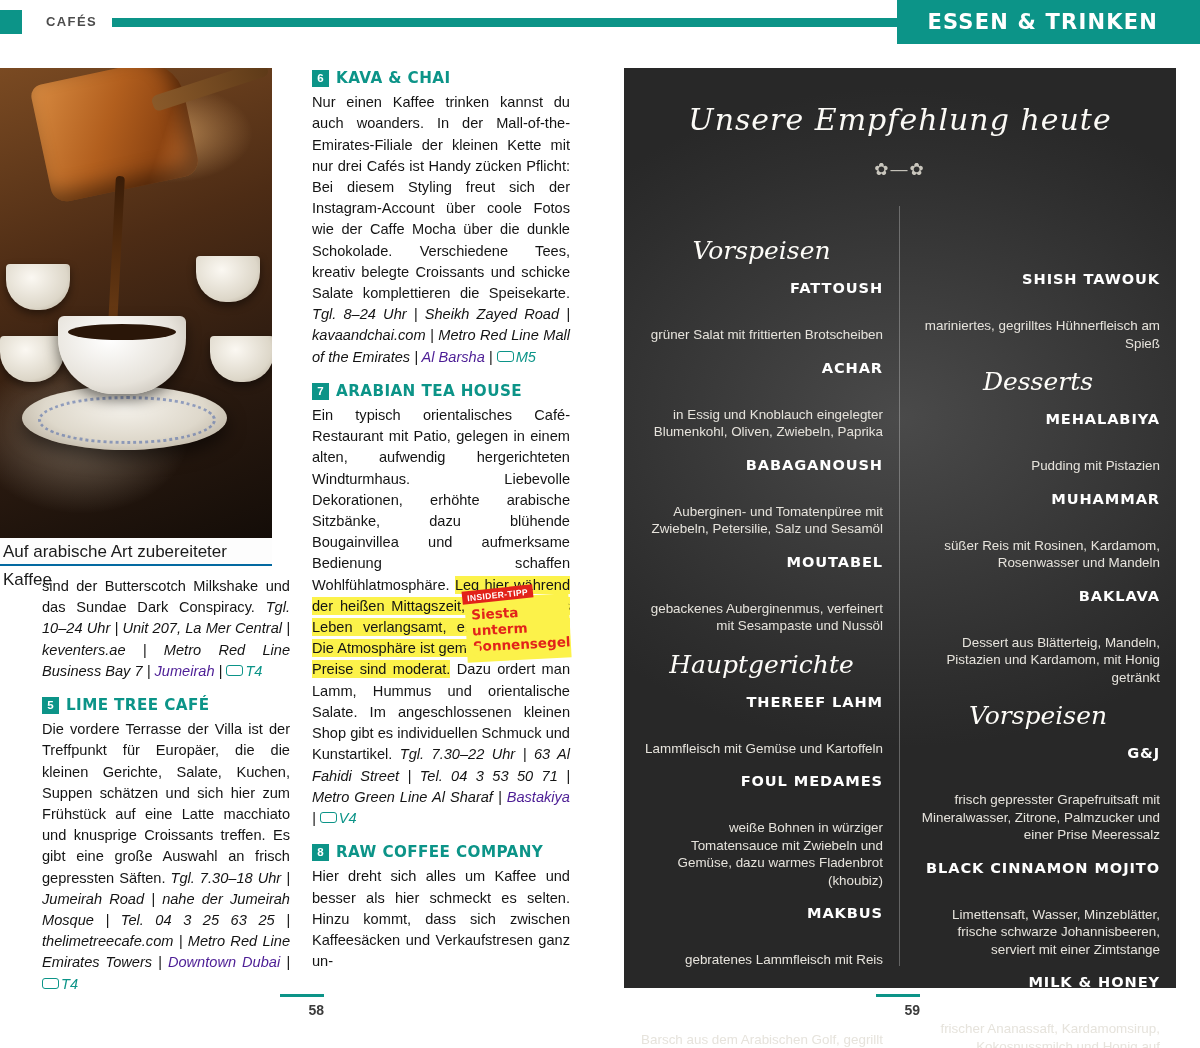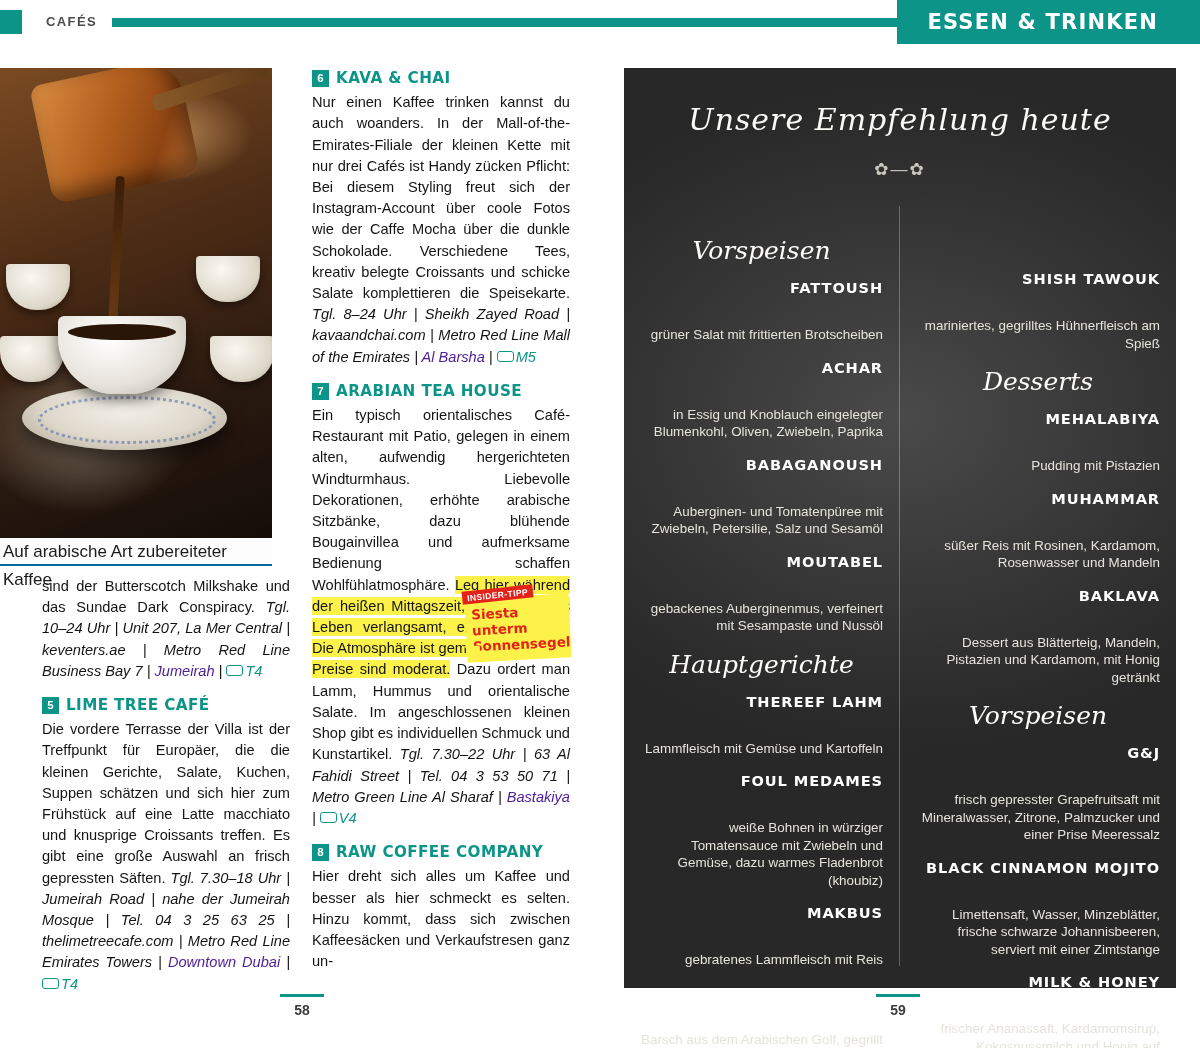--- a/index.html
+++ b/index.html
@@ -344,21 +344,21 @@
 
   
   .footer {
     position: absolute;
     bottom: 14px;
     width: 1200px;
     height: 40px;
   }
   .pg {
     position: absolute;
-    text-align: center;
+    text-align: right;
     font-size: 14px;
     font-weight: bold;
     color: #3b3b3b;
   }
   .pg .rule {
     width: 44px;
     height: 3px;
     background: #0c9488;
     margin: 0 auto 5px auto;
   }

